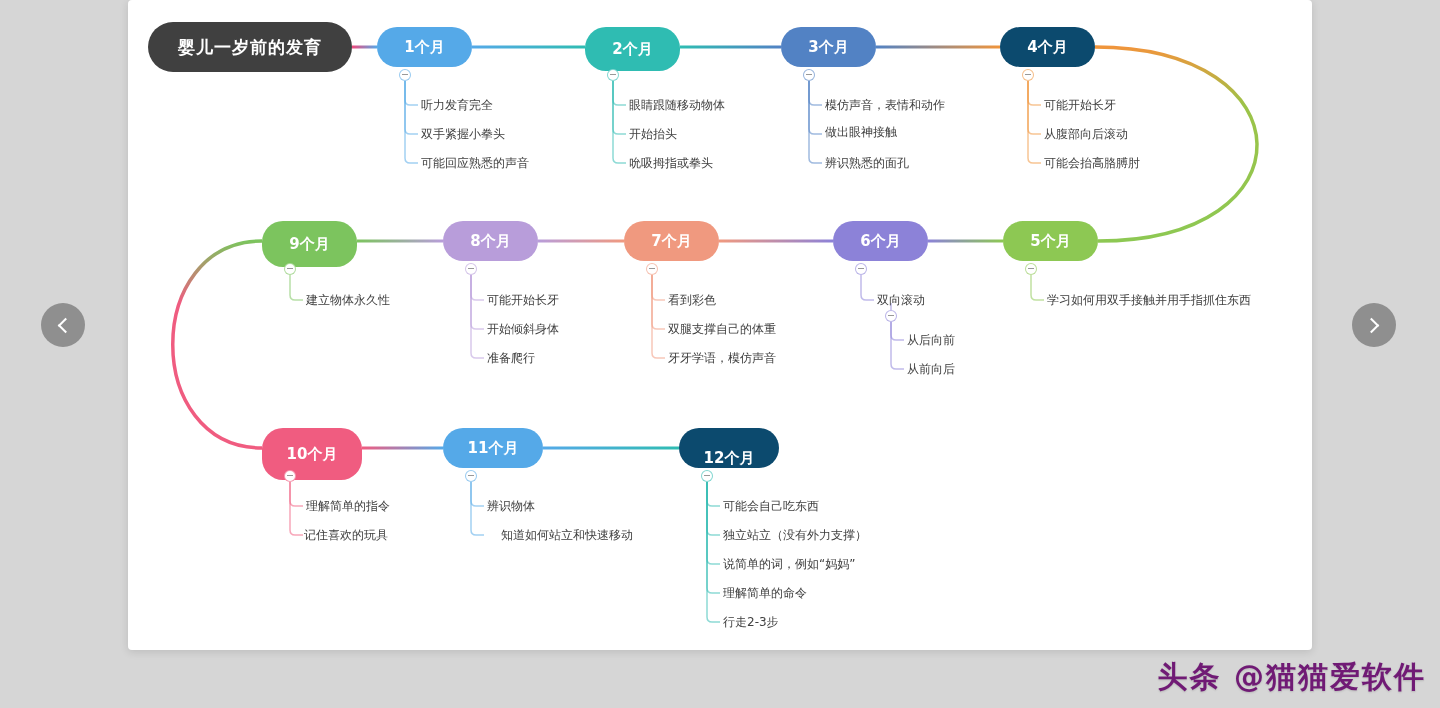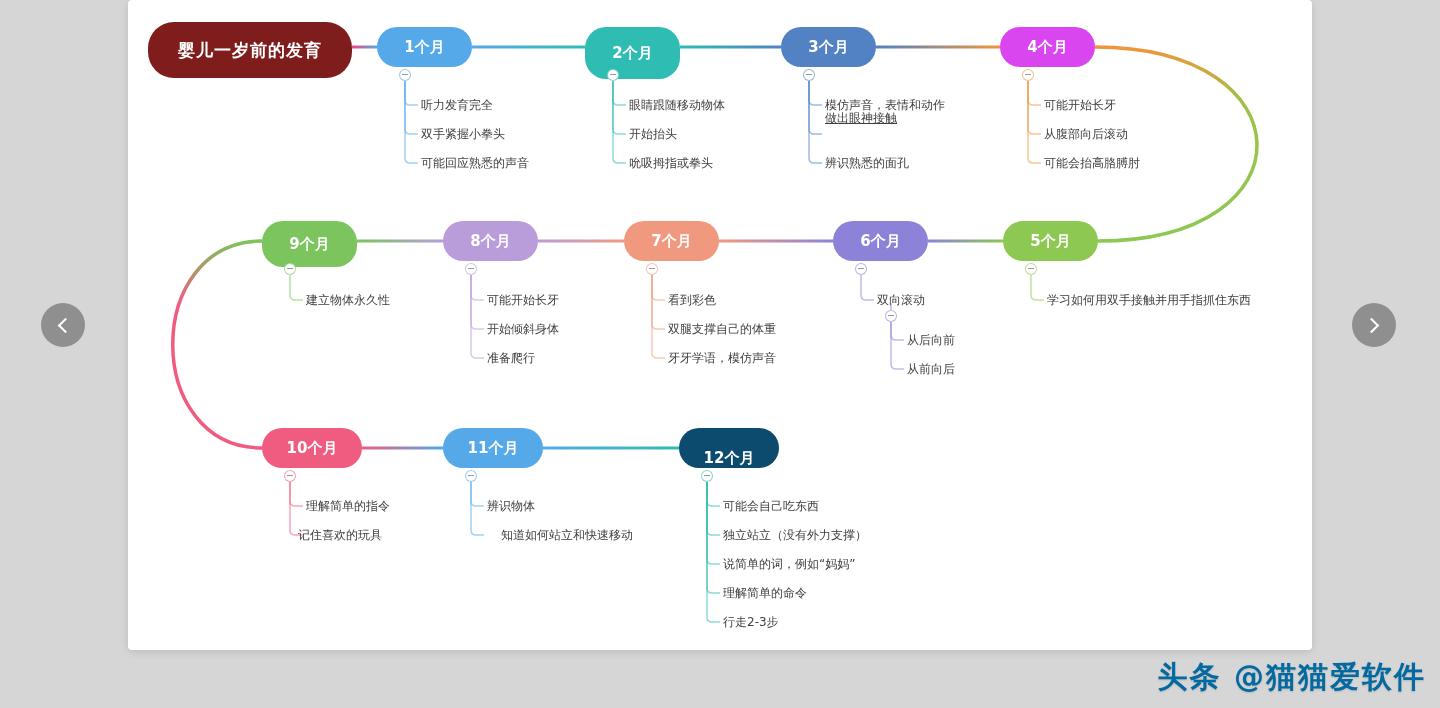--- a/index.html
+++ b/index.html
@@ -8,21 +8,21 @@
   .card{position:absolute;left:128px;top:0;width:1184px;height:650px;background:#fff;border-radius:4px;box-shadow:0 2px 8px rgba(0,0,0,.12);}
   .links{position:absolute;left:0;top:0;}
   .node{position:absolute;display:flex;align-items:center;justify-content:center;color:#fff;font-weight:bold;font-size:15px;border-radius:21px;cursor:pointer;white-space:nowrap;}
   .node.root{border-radius:26px;font-size:17px;letter-spacing:1px;}
   .cbtn{position:absolute;width:12px;height:12px;background:#fff;border:1px solid #bbb;border-radius:50%;cursor:pointer;}
   .cbtn::after{content:"";position:absolute;left:2px;right:2px;top:4px;border-top:1px solid #999;}
   .item{position:absolute;height:16px;line-height:16px;font-size:12px;color:#404040;white-space:nowrap;cursor:default;}
   .nav{position:absolute;width:44px;height:44px;border-radius:50%;background:#8f8f8f;display:flex;align-items:center;justify-content:center;cursor:pointer;}
   .chev{width:11px;height:11px;border-left:2px solid #fff;border-bottom:2px solid #fff;transform:rotate(45deg);margin-left:5px;}
   .chev.right{transform:rotate(-135deg);margin-left:-5px;}
-  .watermark{position:absolute;right:14px;bottom:10px;font-size:30px;font-weight:bold;color:#0369a1;letter-spacing:2px;text-shadow:0 1px 2px rgba(0,0,0,.15);}
+  .watermark{position:absolute;right:14px;bottom:10px;font-size:30px;font-weight:bold;color:#701a75;letter-spacing:2px;text-shadow:0 1px 2px rgba(0,0,0,.15);}
 </style>
 </head>
 <body>
 
 <div class="card">
 
   <svg class="links" width="1184" height="650">
     <defs>
       <linearGradient id="g1" gradientUnits="userSpaceOnUse" x1="224" y1="0" x2="249" y2="0">
           <stop offset="0" stop-color="#ef4a7d"></stop>
@@ -154,54 +154,54 @@
 
     <g fill="none" stroke="#2fbcb2" stroke-opacity="0.55" stroke-width="1.5">
       <path d="M579 482 V501 Q579 506 584 506 H592"></path>
       <path d="M579 482 V530 Q579 535 584 535 H592"></path>
       <path d="M579 482 V559 Q579 564 584 564 H592"></path>
       <path d="M579 482 V588 Q579 593 584 593 H592"></path>
       <path d="M579 482 V617 Q579 622 584 622 H592"></path>
     </g>
   </svg>
 
-  <div class="node root" style="left:20px;top:22px;width:204px;height:56px;background:#7f1d1d;">
+  <div class="node root" style="left:20px;top:22px;width:204px;height:50px;background:#404040;">
       <span>婴儿一岁前的发育</span>
     </div>
 
   <div class="node" style="left:249px;top:27px;width:95px;height:40px;background:#55a9e8;">
       <span>1个月</span>
     </div>
-  <div class="node" style="left:457px;top:27px;width:95px;height:52px;background:#2fbcb2;">
+  <div class="node" style="left:457px;top:27px;width:95px;height:44px;background:#2fbcb2;">
       <span>2个月</span>
     </div>
   <div class="node" style="left:653px;top:27px;width:95px;height:40px;background:#5282c4;">
       <span>3个月</span>
     </div>
-  <div class="node" style="left:872px;top:27px;width:95px;height:40px;background:#d946ef;">
+  <div class="node" style="left:872px;top:27px;width:95px;height:40px;background:#0c4a6e;">
       <span>4个月</span>
     </div>
 
   <div class="node" style="left:875px;top:221px;width:95px;height:40px;background:#8dc853;">
       <span>5个月</span>
     </div>
   <div class="node" style="left:705px;top:221px;width:95px;height:40px;background:#8c82d8;">
       <span>6个月</span>
     </div>
   <div class="node" style="left:496px;top:221px;width:95px;height:40px;background:#f0997f;">
       <span>7个月</span>
     </div>
   <div class="node" style="left:315px;top:221px;width:95px;height:40px;background:#b89dda;">
       <span>8个月</span>
     </div>
   <div class="node" style="left:134px;top:221px;width:95px;height:46px;background:#7cc45e;">
       <span>9个月</span>
     </div>
 
-  <div class="node" style="left:134px;top:428px;width:100px;height:40px;background:#f05c80;text-align:center;">
+  <div class="node" style="left:134px;top:428px;width:100px;height:52px;background:#f05c80;text-align:center;">
       <span>10个月</span>
     </div>
   <div class="node" style="left:315px;top:428px;width:100px;height:40px;background:#55a9e8;">
       <span>11个月</span>
     </div>
   <div class="node" style="left:551px;top:428px;width:100px;height:40px;background:#0c4a6e;align-items:flex-end;">
       <span>12个月</span>
     </div>
 
   <div class="cbtn" style="left:271px;top:69px;border-color:#55a9e899;"></div>
@@ -220,21 +220,21 @@
 
   <span class="item" style="left:293px;top:97px;">听力发育完全</span>
   <span class="item" style="left:293px;top:126px;">双手紧握小拳头</span>
   <span class="item" style="left:293px;top:155px;">可能回应熟悉的声音</span>
 
   <span class="item" style="left:501px;top:97px;">眼睛跟随移动物体</span>
   <span class="item" style="left:501px;top:126px;">开始抬头</span>
   <span class="item" style="left:501px;top:155px;">吮吸拇指或拳头</span>
 
   <span class="item" style="left:697px;top:97px;">模仿声音，表情和动作</span>
-  <span class="item" style="left:697px;top:110px;text-decoration:underline;">做出眼神接触</span>
+  <span class="item" style="left:697px;top:124px;">做出眼神接触</span>
   <span class="item" style="left:697px;top:155px;">辨识熟悉的面孔</span>
 
   <span class="item" style="left:916px;top:97px;">可能开始长牙</span>
   <span class="item" style="left:916px;top:126px;">从腹部向后滚动</span>
   <span class="item" style="left:916px;top:155px;">可能会抬高胳膊肘</span>
 
   <span class="item" style="left:919px;top:292px;text-align:center;">学习如何用双手接触并用手指抓住东西</span>
 
   <span class="item" style="left:749px;top:292px;">双向滚动</span>
   <span class="item" style="left:779px;top:332px;">从后向前</span>
@@ -244,21 +244,21 @@
   <span class="item" style="left:540px;top:321px;">双腿支撑自己的体重</span>
   <span class="item" style="left:540px;top:350px;">牙牙学语，模仿声音</span>
 
   <span class="item" style="left:359px;top:292px;">可能开始长牙</span>
   <span class="item" style="left:359px;top:321px;">开始倾斜身体</span>
   <span class="item" style="left:359px;top:350px;">准备爬行</span>
 
   <span class="item" style="left:178px;top:292px;">建立物体永久性</span>
 
   <span class="item" style="left:178px;top:498px;">理解简单的指令</span>
-  <span class="item" style="left:170px;top:527px;">记住喜欢的玩具</span>
+  <span class="item" style="left:176px;top:527px;">记住喜欢的玩具</span>
 
   <span class="item" style="left:359px;top:498px;">辨识物体</span>
   <span class="item" style="left:359px;top:527px;margin-left:14px;">知道如何站立和快速移动</span>
 
   <span class="item" style="left:595px;top:498px;">可能会自己吃东西</span>
   <span class="item" style="left:595px;top:527px;">独立站立（没有外力支撑）</span>
   <span class="item" style="left:595px;top:556px;">说简单的词，例如“妈妈”</span>
   <span class="item" style="left:595px;top:585px;">理解简单的命令</span>
   <span class="item" style="left:595px;top:614px;">行走2-3步</span>
 

